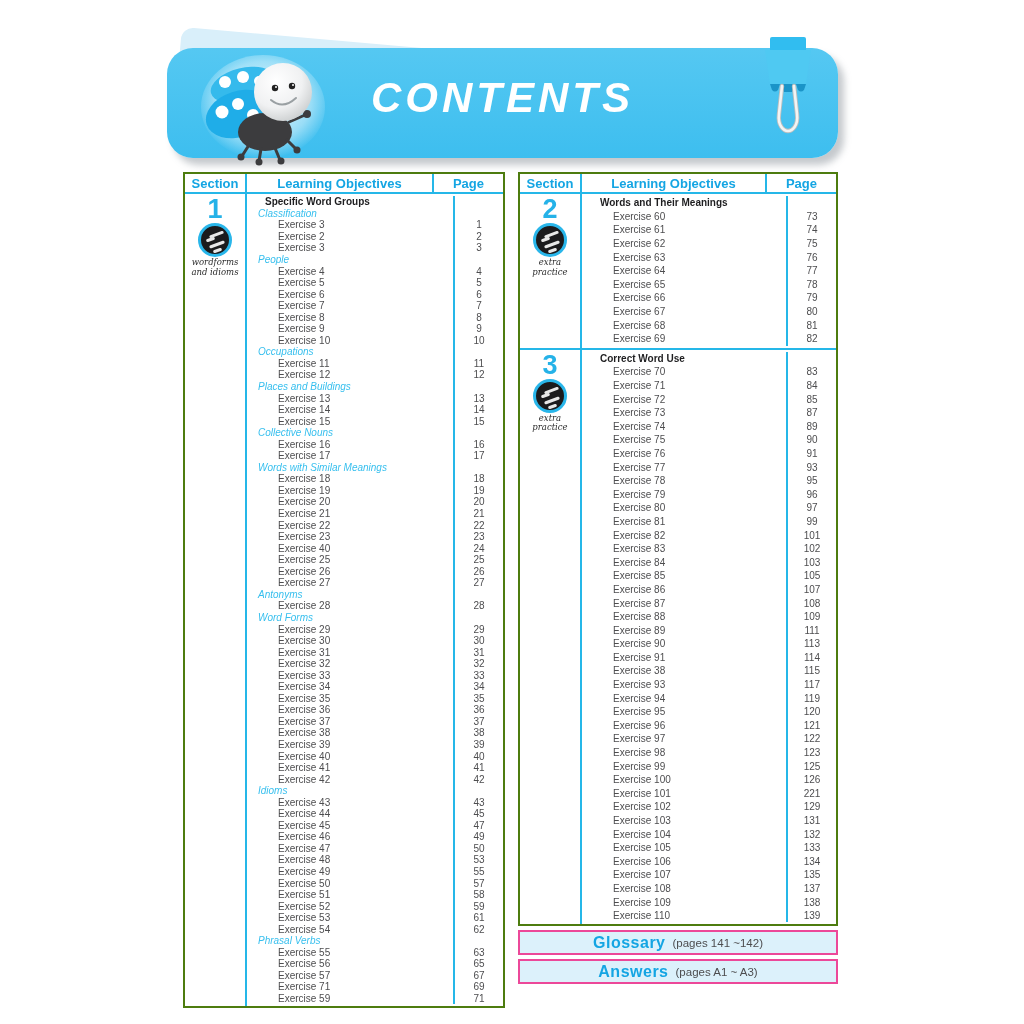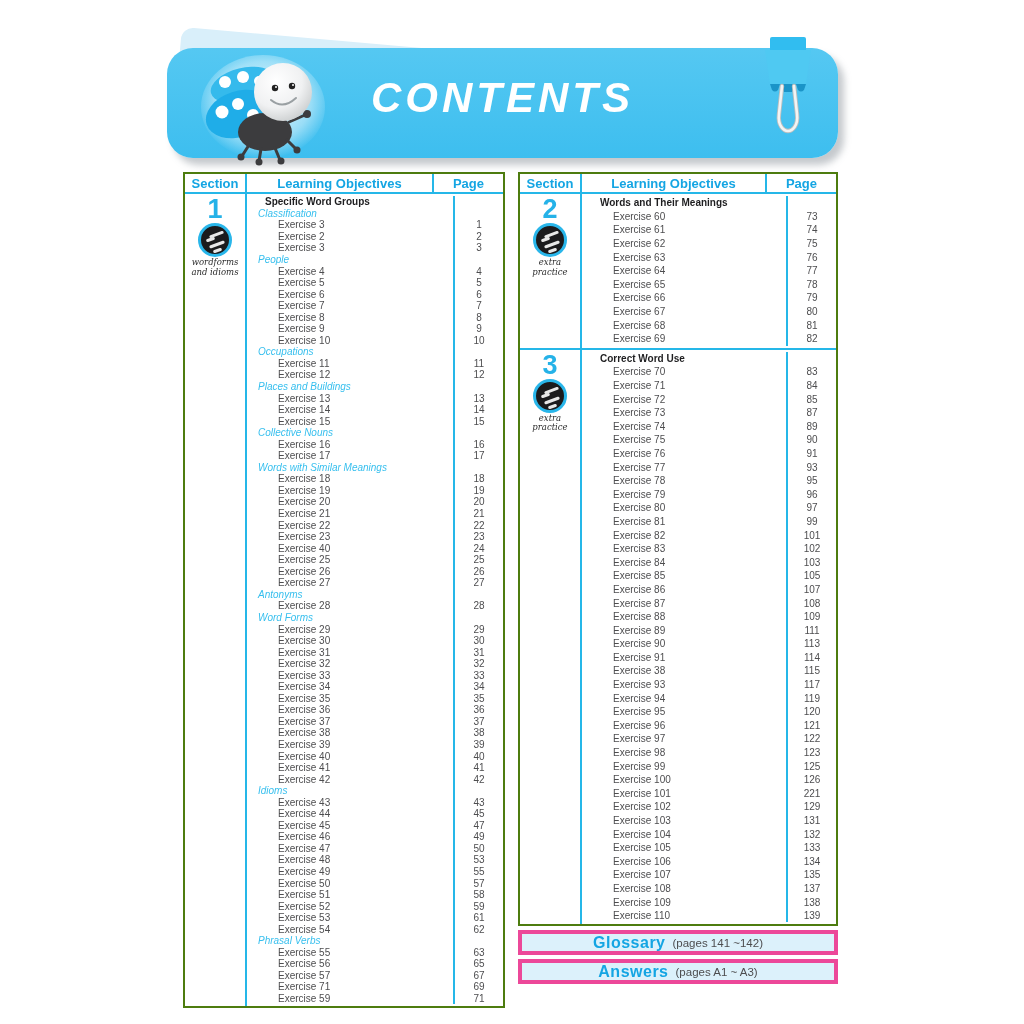--- a/index.html
+++ b/index.html
@@ -61,21 +61,21 @@
   .col-left .line{height:11.55px;font-size:10px;}
   .col-right .line{height:13.6px;font-size:10px;justify-content:center;}
   .lbl{flex:1;white-space:nowrap;overflow:hidden;color:#4d4d4f;}
   .sec-title{font-weight:bold;color:#1e1e20;padding-left:18px;}
   .grp{font-style:italic;color:#36bfee;padding-left:11px;}
   .exr{padding-left:31px;}
   .pg{width:50px;border-left:2px solid #25b7e8;align-self:stretch;
     display:flex;align-items:center;justify-content:center;color:#4d4d4f;}
 
   
-  .band{height:25px;margin-top:4px;border:4px solid #ec4899;background:#dcf1fb;
+  .band{height:25px;margin-top:4px;border:2px solid #ec4899;background:#dcf1fb;
     display:flex;align-items:center;justify-content:center;gap:7px;}
   .band-label{color:#14a5e3;font-weight:bold;font-size:16px;letter-spacing:.5px;}
   .band-detail{color:#4d4d4f;font-size:11.5px;}
 </style>
 </head>
 <body>
 
 <div class="backdrop"></div>
 
 <div class="banner">

